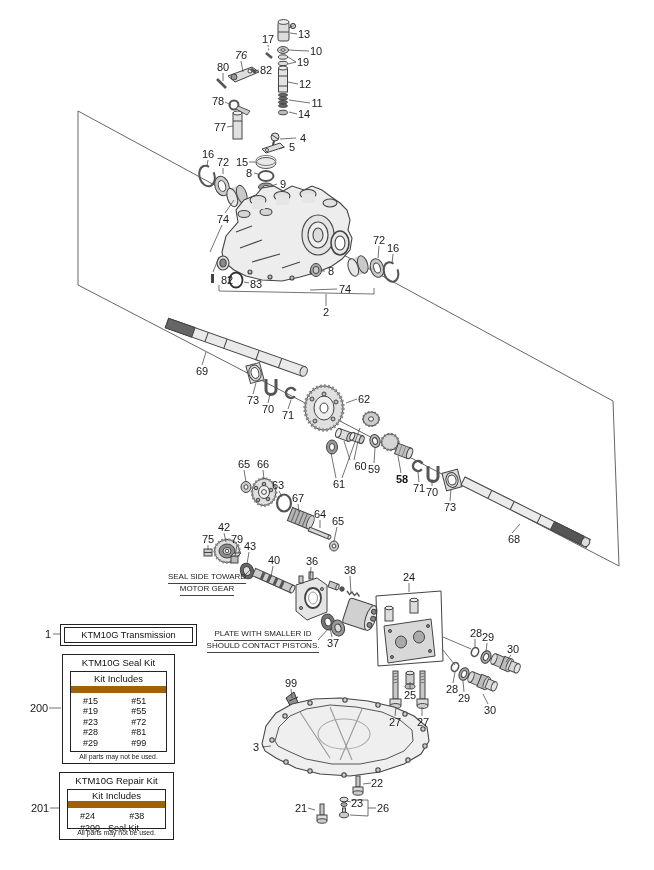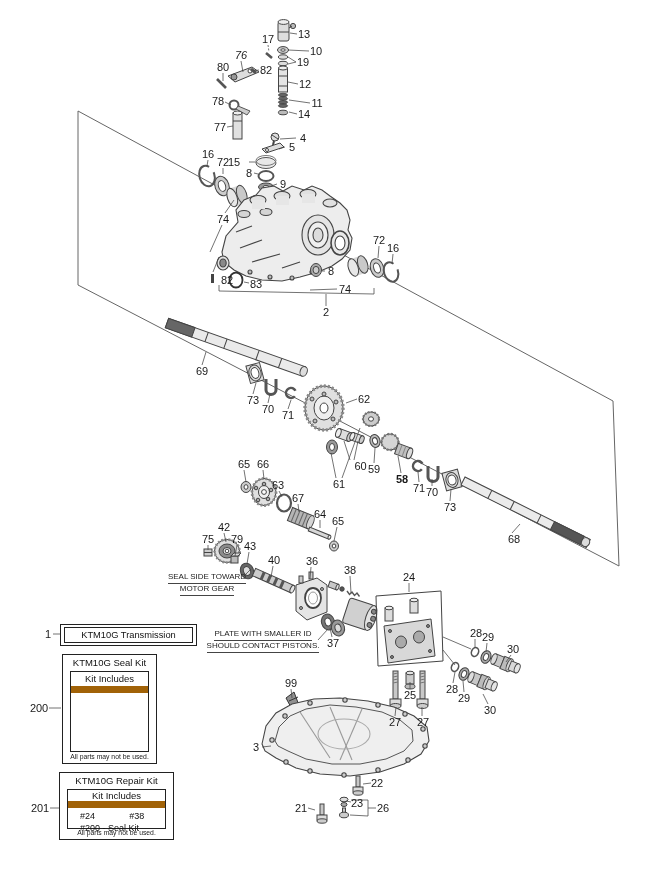--- a/index.html
+++ b/index.html
@@ -572,21 +572,21 @@
       <span class="label" style="left: 266px; top: 70px;">82</span>
       <span class="label" style="left: 305px; top: 84px;">12</span>
       <span class="label" style="left: 218px; top: 101px;">78</span>
       <span class="label" style="left: 317px; top: 103px;">11</span>
       <span class="label" style="left: 304px; top: 114px;">14</span>
       <span class="label" style="left: 220px; top: 127px;">77</span>
       <span class="label" style="left: 303px; top: 138px;">4</span>
       <span class="label" style="left: 292px; top: 147px;">5</span>
       <span class="label" style="left: 208px; top: 154px;">16</span>
       <span class="label" style="left: 223px; top: 162px;">72</span>
-      <span class="label" style="left: 234px; top: 162px;">15</span>
+      <span class="label" style="left: 242px; top: 162px;">15</span>
       <span class="label" style="left: 249px; top: 173px;">8</span>
       <span class="label" style="left: 283px; top: 184px;">9</span>
       <span class="label" style="left: 223px; top: 219px;">74</span>
       <span class="label" style="left: 379px; top: 240px;">72</span>
       <span class="label" style="left: 393px; top: 248px;">16</span>
       <span class="label" style="left: 331px; top: 271px;">8</span>
       <span class="label" style="left: 227px; top: 280px;">82</span>
       <span class="label" style="left: 256px; top: 284px;">83</span>
       <span class="label" style="left: 345px; top: 289px;">74</span>
       <span class="label" style="left: 326px; top: 312px;">2</span>
@@ -644,24 +644,36 @@
 </div>
 <div class="note" style="left:202px;top:629px;width:122px;">
   <span>PLATE WITH SMALLER ID</span><br>
   <span>SHOULD CONTACT PISTONS.</span>
 </div>
 
 <div class="t-outer">
   <div class="t-inner">KTM10G Transmission</div>
 </div>
 
-<div class="kit-box" style="left:62px;top:654px;width:95px;height:110px;">
+<div class="kit-box" style="left:62px;top:654px;width:113px;height:110px;">
   <div class="kit-title">KTM10G Seal Kit</div>
   <div class="kit-inner" style="top:16px;height:81px;">
     <div class="kit-head">Kit Includes</div>
+    <div class="kit-rows">
+      <div class="kit-cell">#15</div>
+      <div class="kit-cell">#51</div>
+      <div class="kit-cell">#19</div>
+      <div class="kit-cell">#55</div>
+      <div class="kit-cell">#23</div>
+      <div class="kit-cell">#72</div>
+      <div class="kit-cell">#28</div>
+      <div class="kit-cell">#81</div>
+      <div class="kit-cell">#29</div>
+      <div class="kit-cell">#99</div>
+    </div>
   </div>
   <div class="kit-foot">All parts may not be used.</div>
 </div>
 
 <div class="kit-box" style="left:59px;top:772px;width:115px;height:68px;">
   <div class="kit-title">KTM10G Repair Kit</div>
   <div class="kit-inner" style="top:16px;height:40px;">
     <div class="kit-head" style="line-height:11px;">Kit Includes</div>
     <div class="kit-rows" style="padding-top:2px;">
       <div class="kit-cell" style="line-height:12px;">#24</div>

